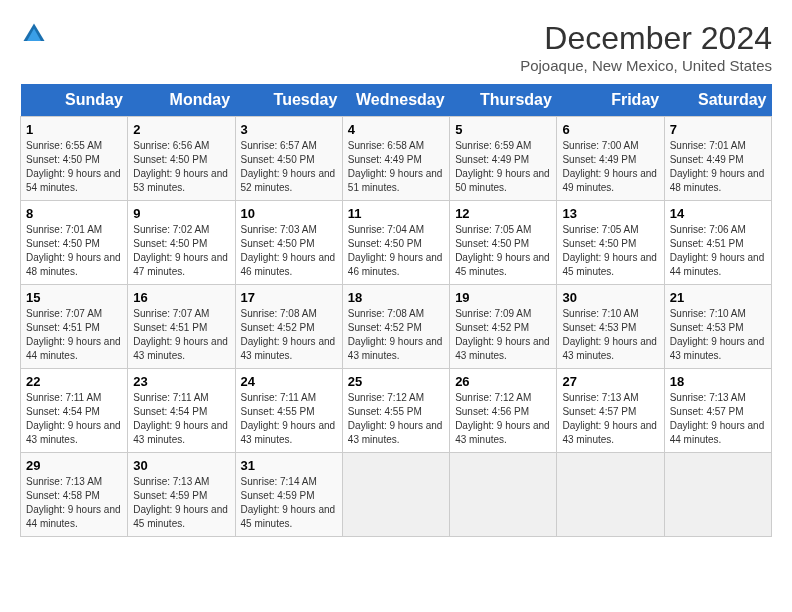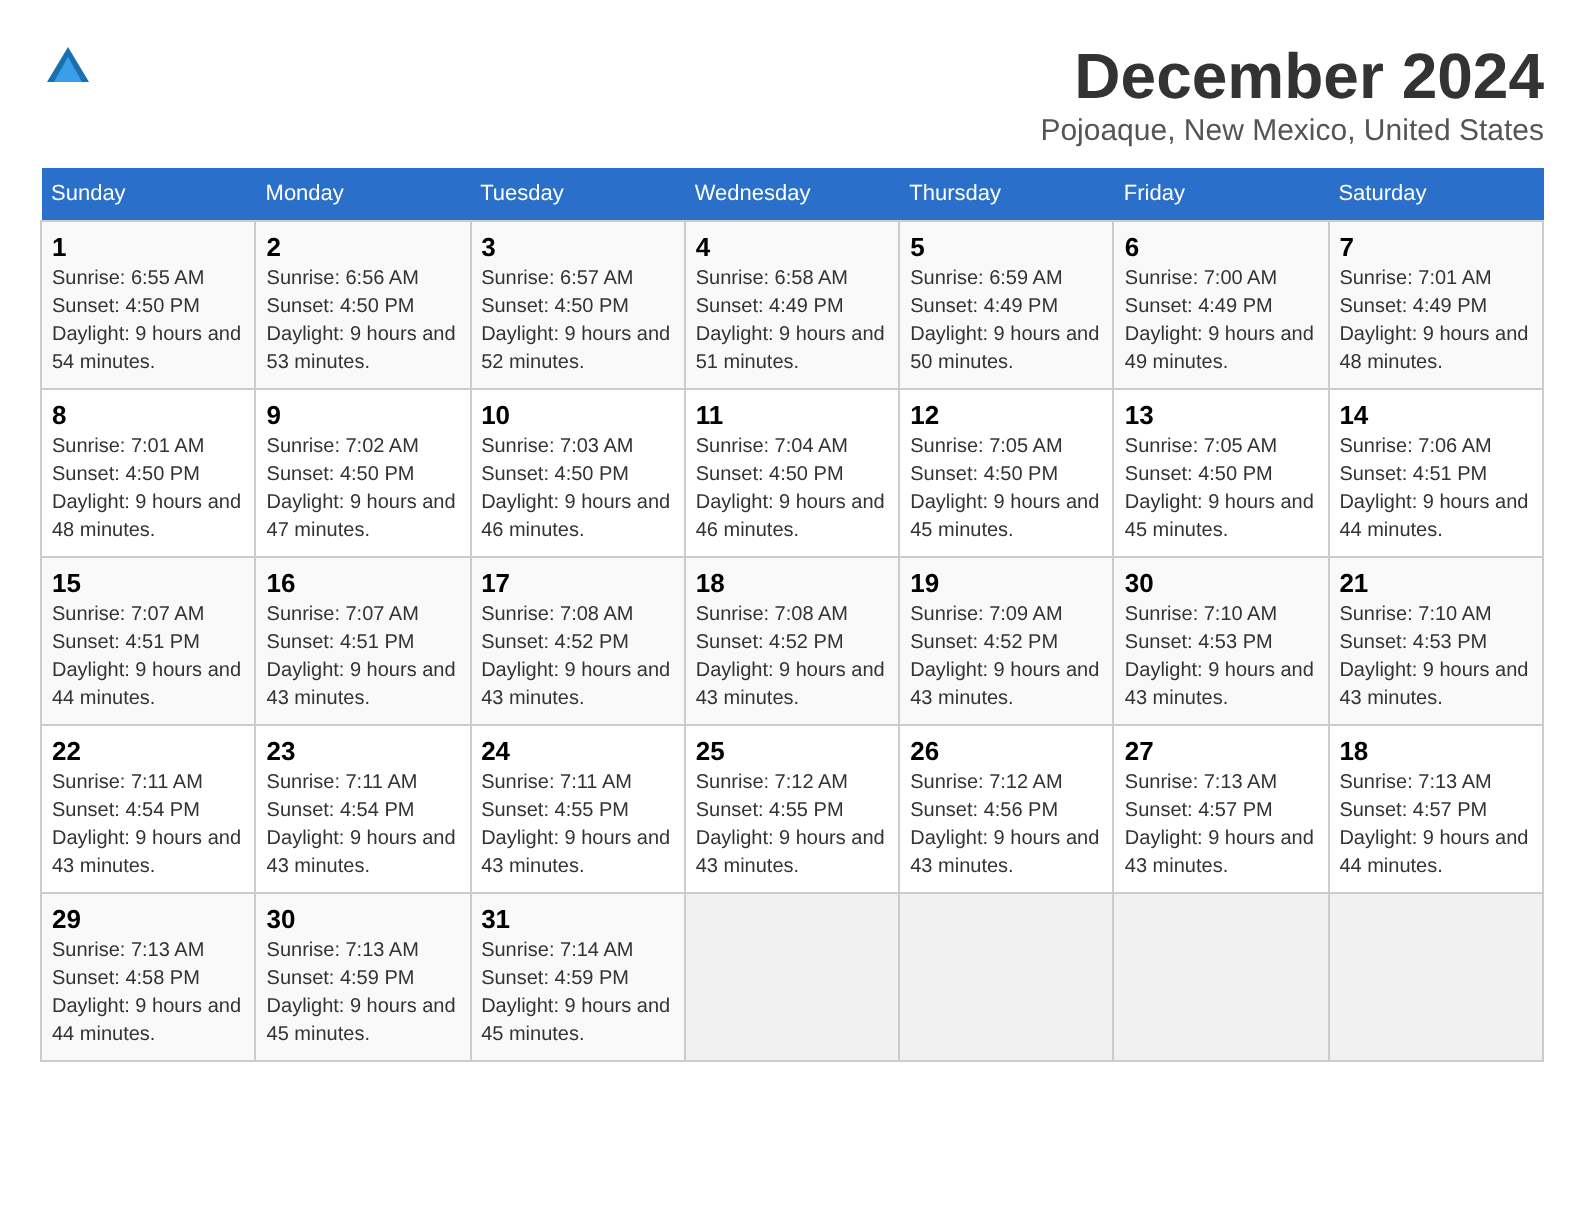--- a/index.html
+++ b/index.html
@@ -32,39 +32,39 @@
     .logo-icon {
       width: 28px;
       height: 28px;
       margin-right: 2px;
     }
     .title-area {
       text-align: right;
     }
     .main-title {
       font-size: 32px;
-      font-weight: bold;
+      font-weight: normal;
       color: #333;
     }
     .subtitle {
       font-size: 15px;
       color: #555;
     }
     table {
       width: 100%;
       border-collapse: collapse;
       font-size: 11px;
     }
     thead tr th {
       background-color: #2a6fc9;
       color: white;
       padding: 7px 5px;
-      text-align: left;
-      font-size: 11px;
-      font-weight: normal;
+      text-align: right;
+      font-size: 16px;
+      font-weight: bold;
     }
     tbody tr td {
       border: 1px solid #ccc;
       padding: 5px 5px;
       vertical-align: top;
       width: calc(100% / 7);
       background: #fff;
     }
     tbody tr:nth-child(odd) td {
       background: #f9f9f9;

